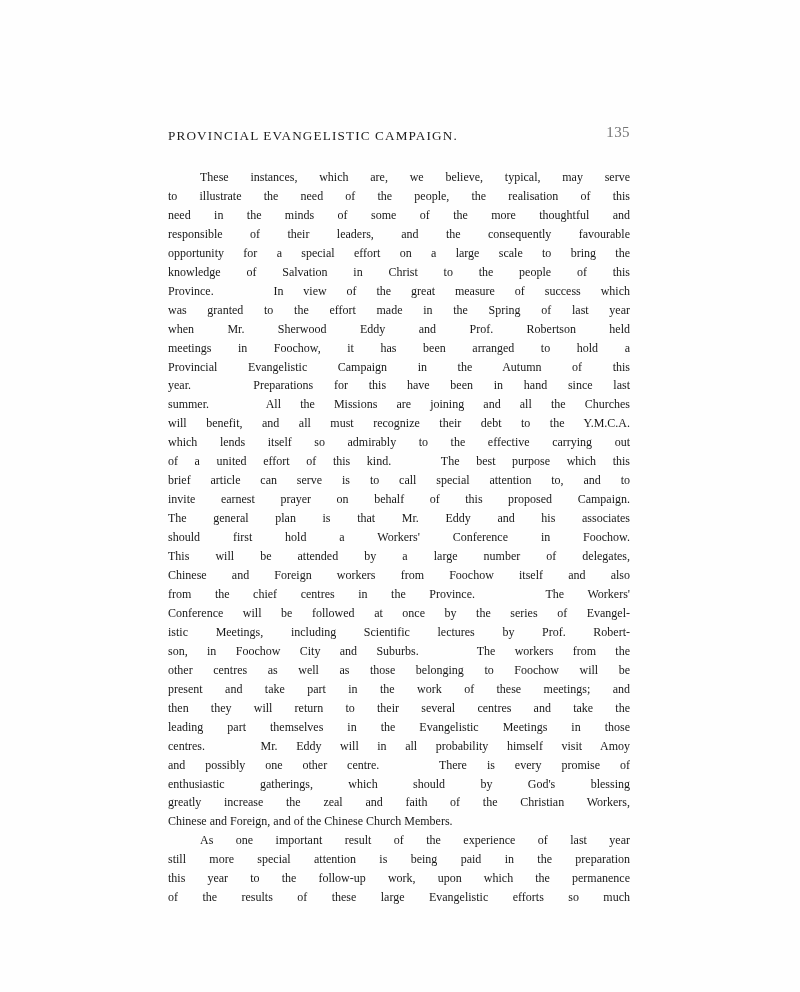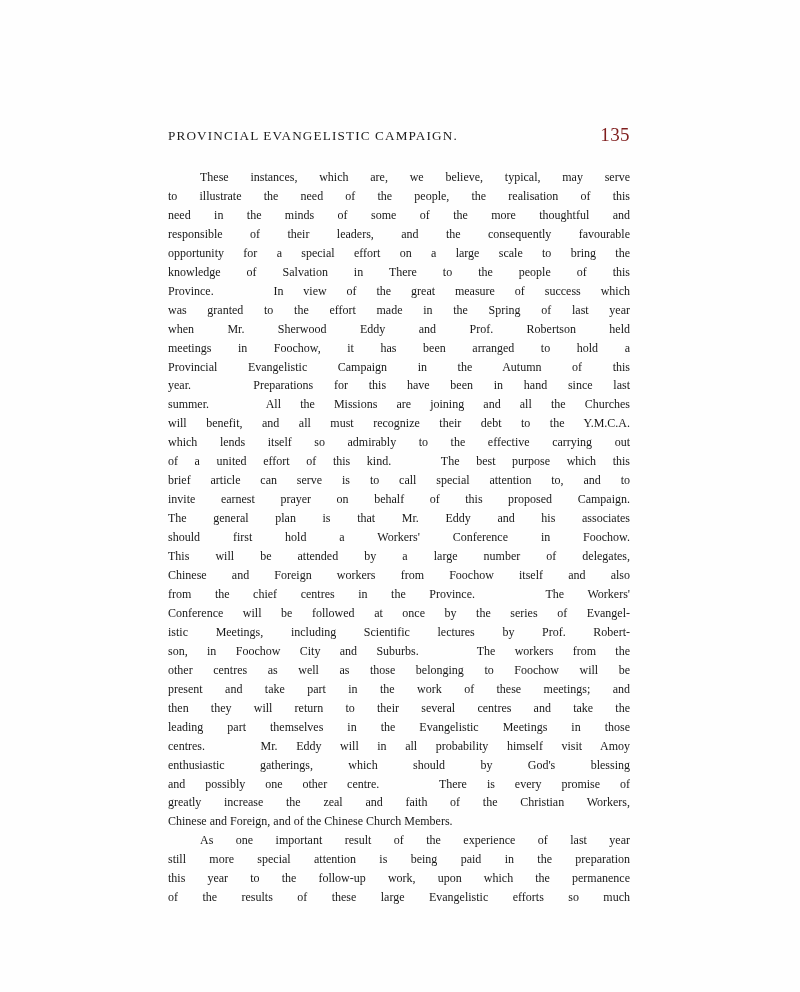--- a/index.html
+++ b/index.html
@@ -41,23 +41,23 @@
     width: 430px;
     font-size: 13.2px;
     letter-spacing: 1.15px;
     color: #1d1d1d;
     white-space: nowrap;
   }
   .head-folio {
     position: absolute;
     right: 0;
     top: -4px;
-    font-size: 19px;
+    font-size: 15px;
     letter-spacing: 0.4px;
-    color: #7f1d1d;
+    color: #737373;
     font-family: Liberation Serif, serif;
   }
 
   
   .textblock {
     position: absolute;
     left: 168px;
     top: 168px;
     width: 462px;
   }
@@ -94,21 +94,21 @@
     <div class="head-folio">135</div>
   </div>
 
   <div class="textblock">
     <div class="para" id="paragraph-1">
         <span class="line indent">These instances, which are, we believe, typical, may serve</span>
         <span class="line">to illustrate the need of the people, the realisation of this</span>
         <span class="line">need in the minds of some of the more thoughtful and</span>
         <span class="line">responsible of their leaders, and the consequently favourable</span>
         <span class="line">opportunity for a special effort on a large scale to bring the</span>
-        <span class="line">knowledge of Salvation in There to the people of this</span>
+        <span class="line">knowledge of Salvation in Christ to the people of this</span>
         <span class="line">Province.   In view of the great measure of success which</span>
         <span class="line">was granted to the effort made in the Spring of last year</span>
         <span class="line">when Mr. Sherwood Eddy and Prof. Robertson held</span>
         <span class="line">meetings in Foochow, it has been arranged to hold a</span>
         <span class="line">Provincial Evangelistic Campaign in the Autumn of this</span>
         <span class="line">year.   Preparations for this have been in hand since last</span>
         <span class="line">summer.   All the Missions are joining and all the Churches</span>
         <span class="line">will benefit, and all must recognize their debt to the Y.M.C.A.</span>
         <span class="line">which lends itself so admirably to the effective carrying out</span>
         <span class="line">of a united effort of this kind.   The best purpose which this</span>
@@ -120,22 +120,22 @@
         <span class="line">Chinese and Foreign workers from Foochow itself and also</span>
         <span class="line">from the chief centres in the Province.   The Workers'</span>
         <span class="line">Conference will be followed at once by the series of Evangel-</span>
         <span class="line">istic Meetings, including Scientific lectures by Prof. Robert-</span>
         <span class="line">son, in Foochow City and Suburbs.   The workers from the</span>
         <span class="line">other centres as well as those belonging to Foochow will be</span>
         <span class="line">present and take part in the work of these meetings; and</span>
         <span class="line">then they will return to their several centres and take the</span>
         <span class="line">leading part themselves in the Evangelistic Meetings in those</span>
         <span class="line">centres.   Mr. Eddy will in all probability himself visit Amoy</span>
+        <span class="line">and possibly one other centre.   There is every promise of</span>
         <span class="line">enthusiastic gatherings, which should by God's blessing</span>
-        <span class="line">and possibly one other centre.   There is every promise of</span>
         <span class="line">greatly increase the zeal and faith of the Christian Workers,</span>
         <span class="line flush">Chinese and Foreign, and of the Chinese Church Members.</span>
       </div>
     <div class="para" id="paragraph-2">
         <span class="line indent">As one important result of the experience of last year</span>
         <span class="line">still more special attention is being paid in the preparation</span>
         <span class="line">this year to the follow-up work, upon which the permanence</span>
         <span class="line">of the results of these large Evangelistic efforts so much</span>
       </div>
   </div>

